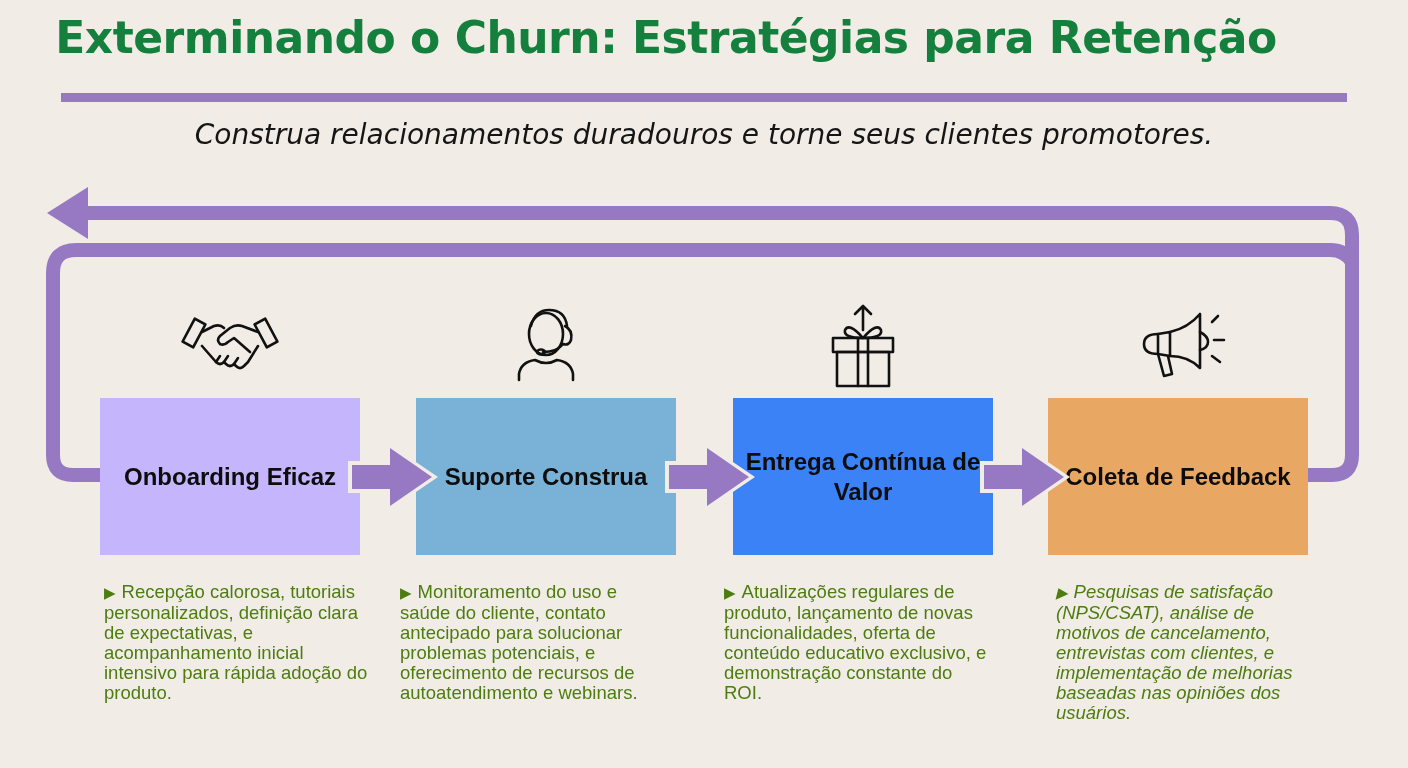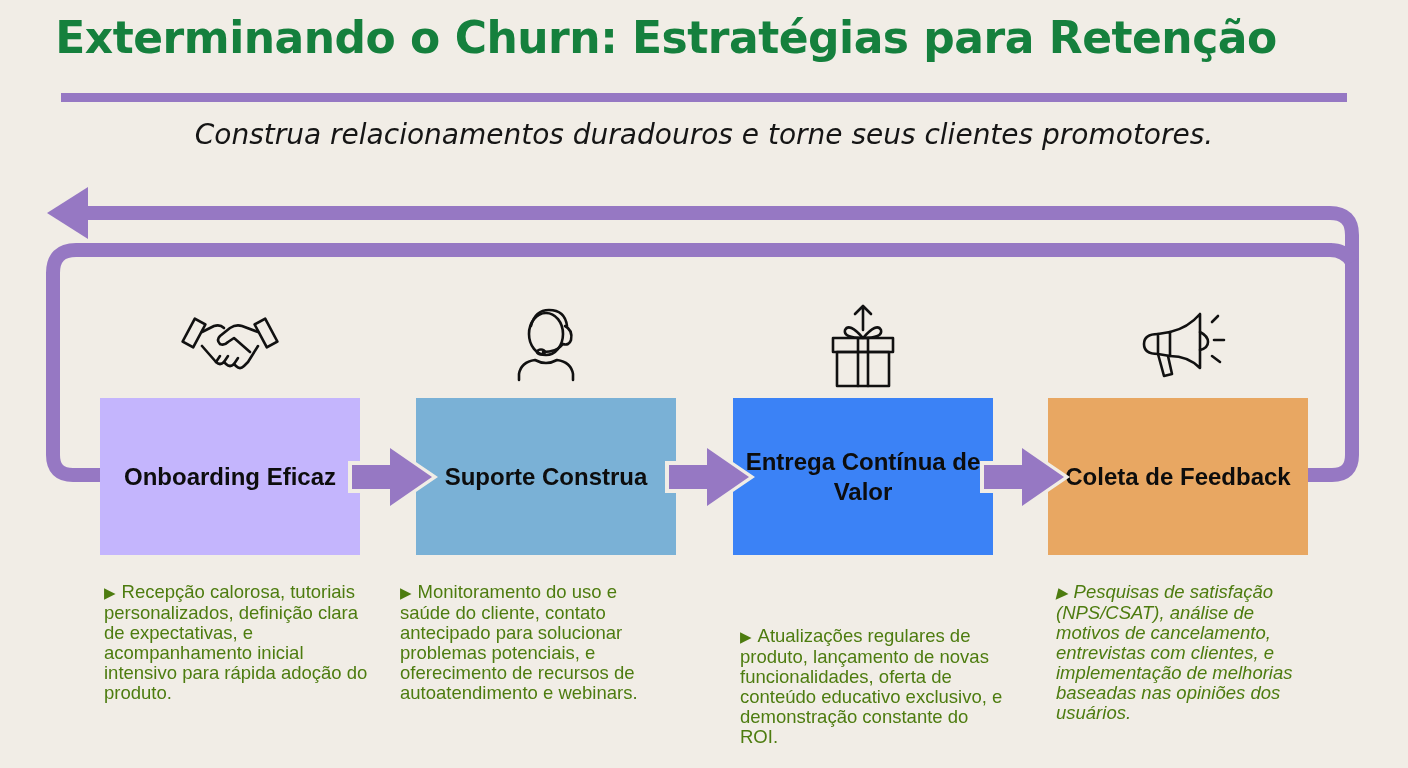--- a/index.html
+++ b/index.html
@@ -142,18 +142,18 @@
   <polygon points="4,21 44,21 44,3 94,37 44,71 44,53 4,53" fill="#f1ede6"></polygon>
   <polygon points="8,25 46,25 46,8 88,37 46,66 46,49 8,49" fill="#9678c3"></polygon>
 </svg>
 
 <div class="desc" style="left:104px;">
   <span class="bullet">▶</span><span>Recepção calorosa, tutoriais personalizados, definição clara de expectativas, e acompanhamento inicial intensivo para rápida adoção do produto.</span>
 </div>
 <div class="desc" style="left:400px; width:265px;">
   <span class="bullet">▶</span><span>Monitoramento do uso e saúde do cliente, contato antecipado para solucionar problemas potenciais, e oferecimento de recursos de autoatendimento e webinars.</span>
 </div>
-<div class="desc" style="left:740px; width:265px;margin-top:44px;">
+<div class="desc" style="left:724px; width:265px;">
   <span class="bullet">▶</span><span>Atualizações regulares de produto, lançamento de novas funcionalidades, oferta de conteúdo educativo exclusivo, e demonstração constante do ROI.</span>
 </div>
 <div class="desc" style="left:1056px; width:250px;font-style:italic;">
   <span class="bullet">▶</span><span>Pesquisas de satisfação (NPS/CSAT), análise de motivos de cancelamento, entrevistas com clientes, e implementação de melhorias baseadas nas opiniões dos usuários.</span>
 </div>
 
 </body></html>

